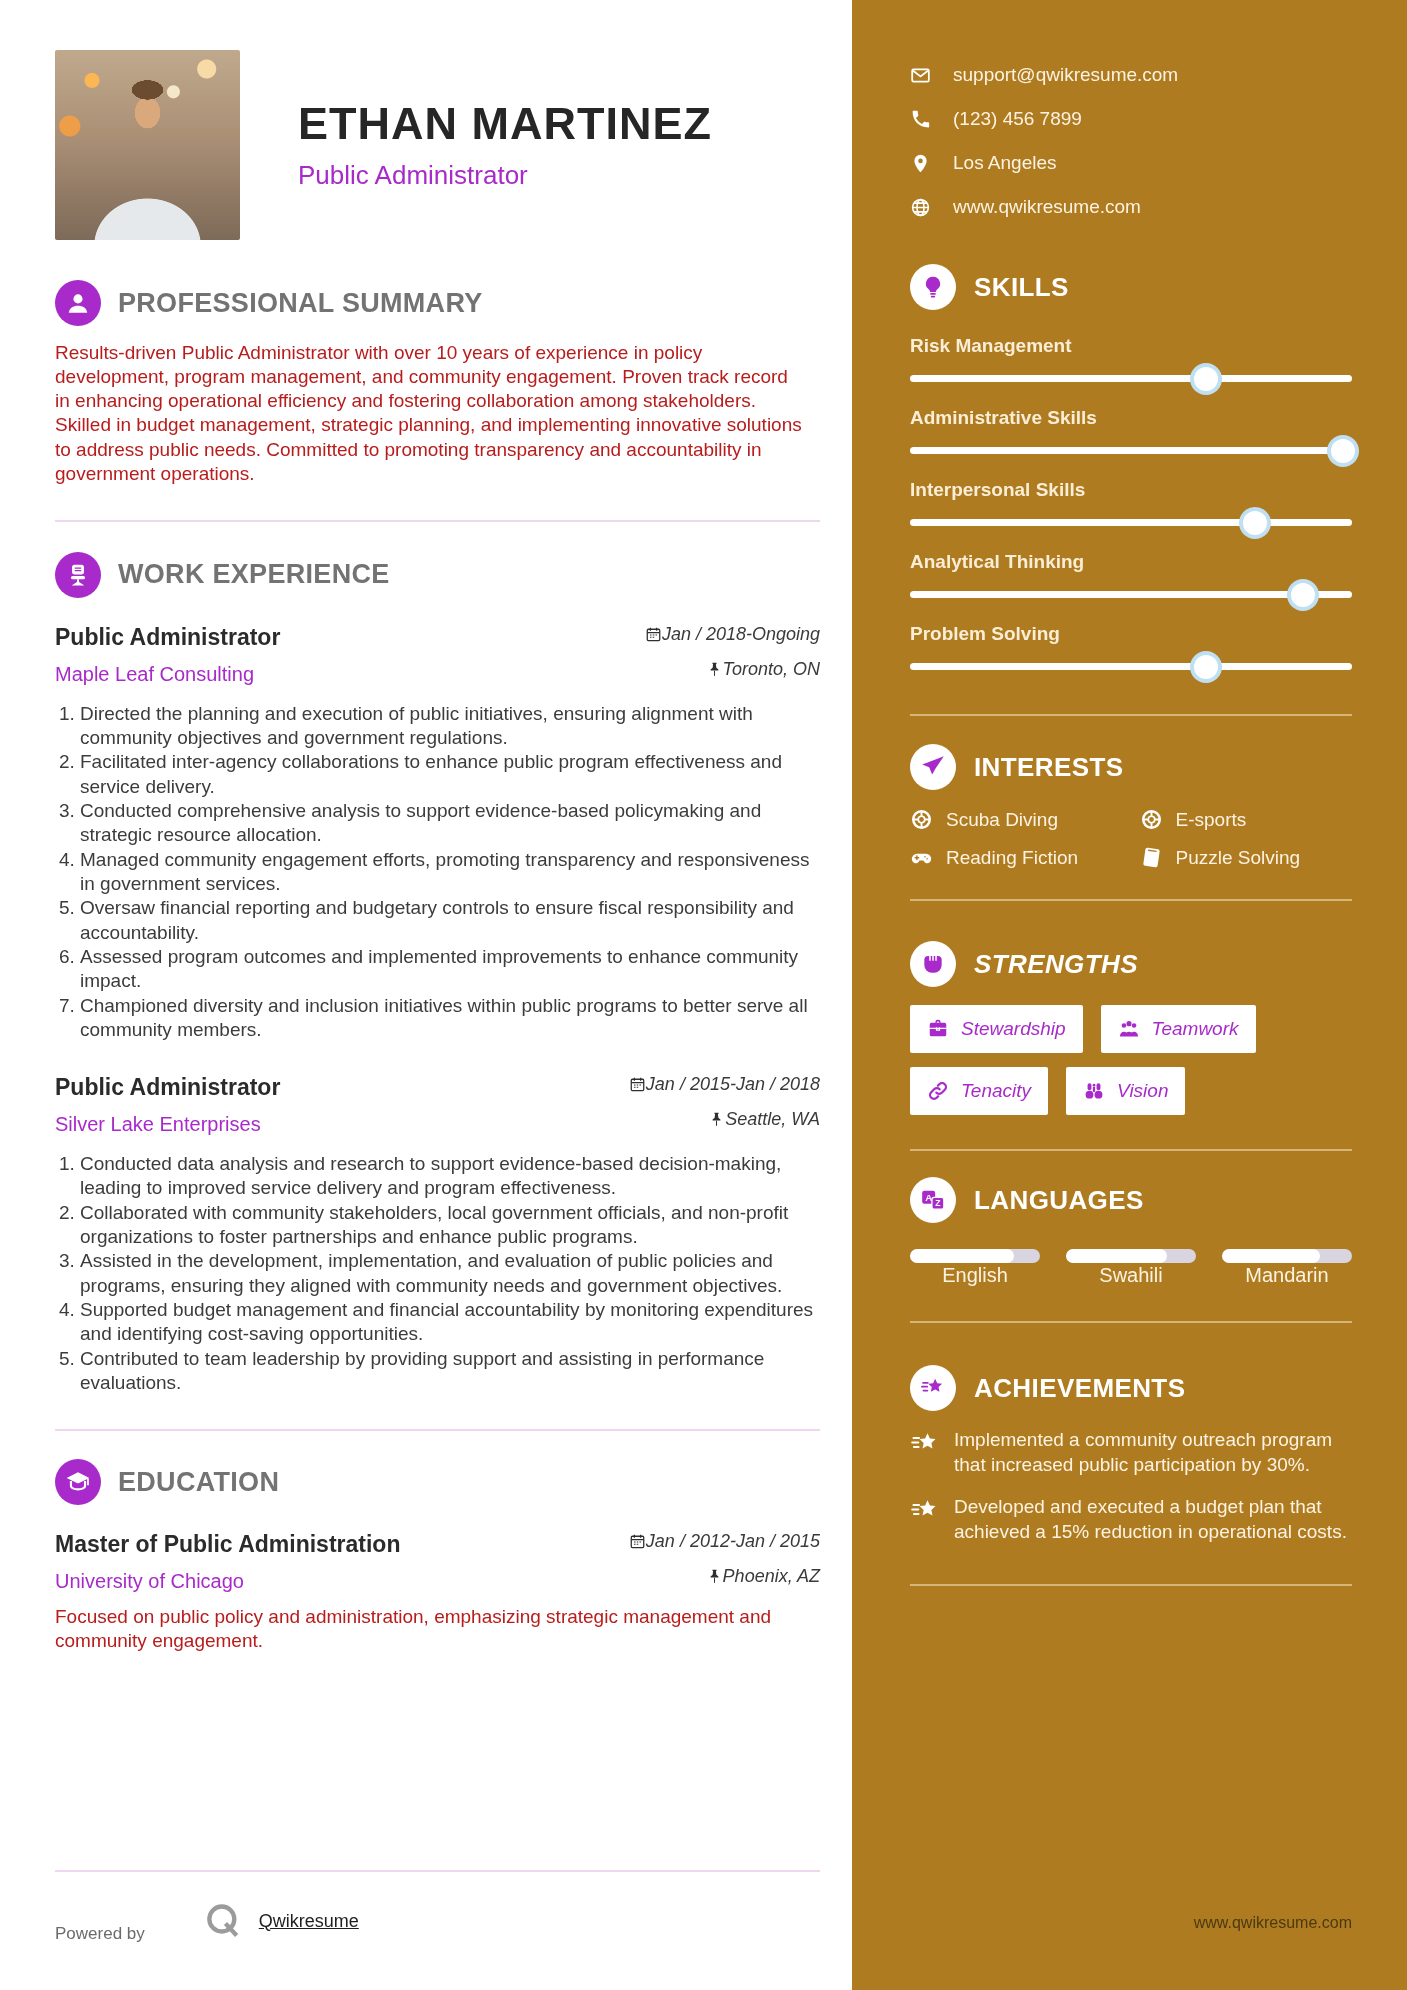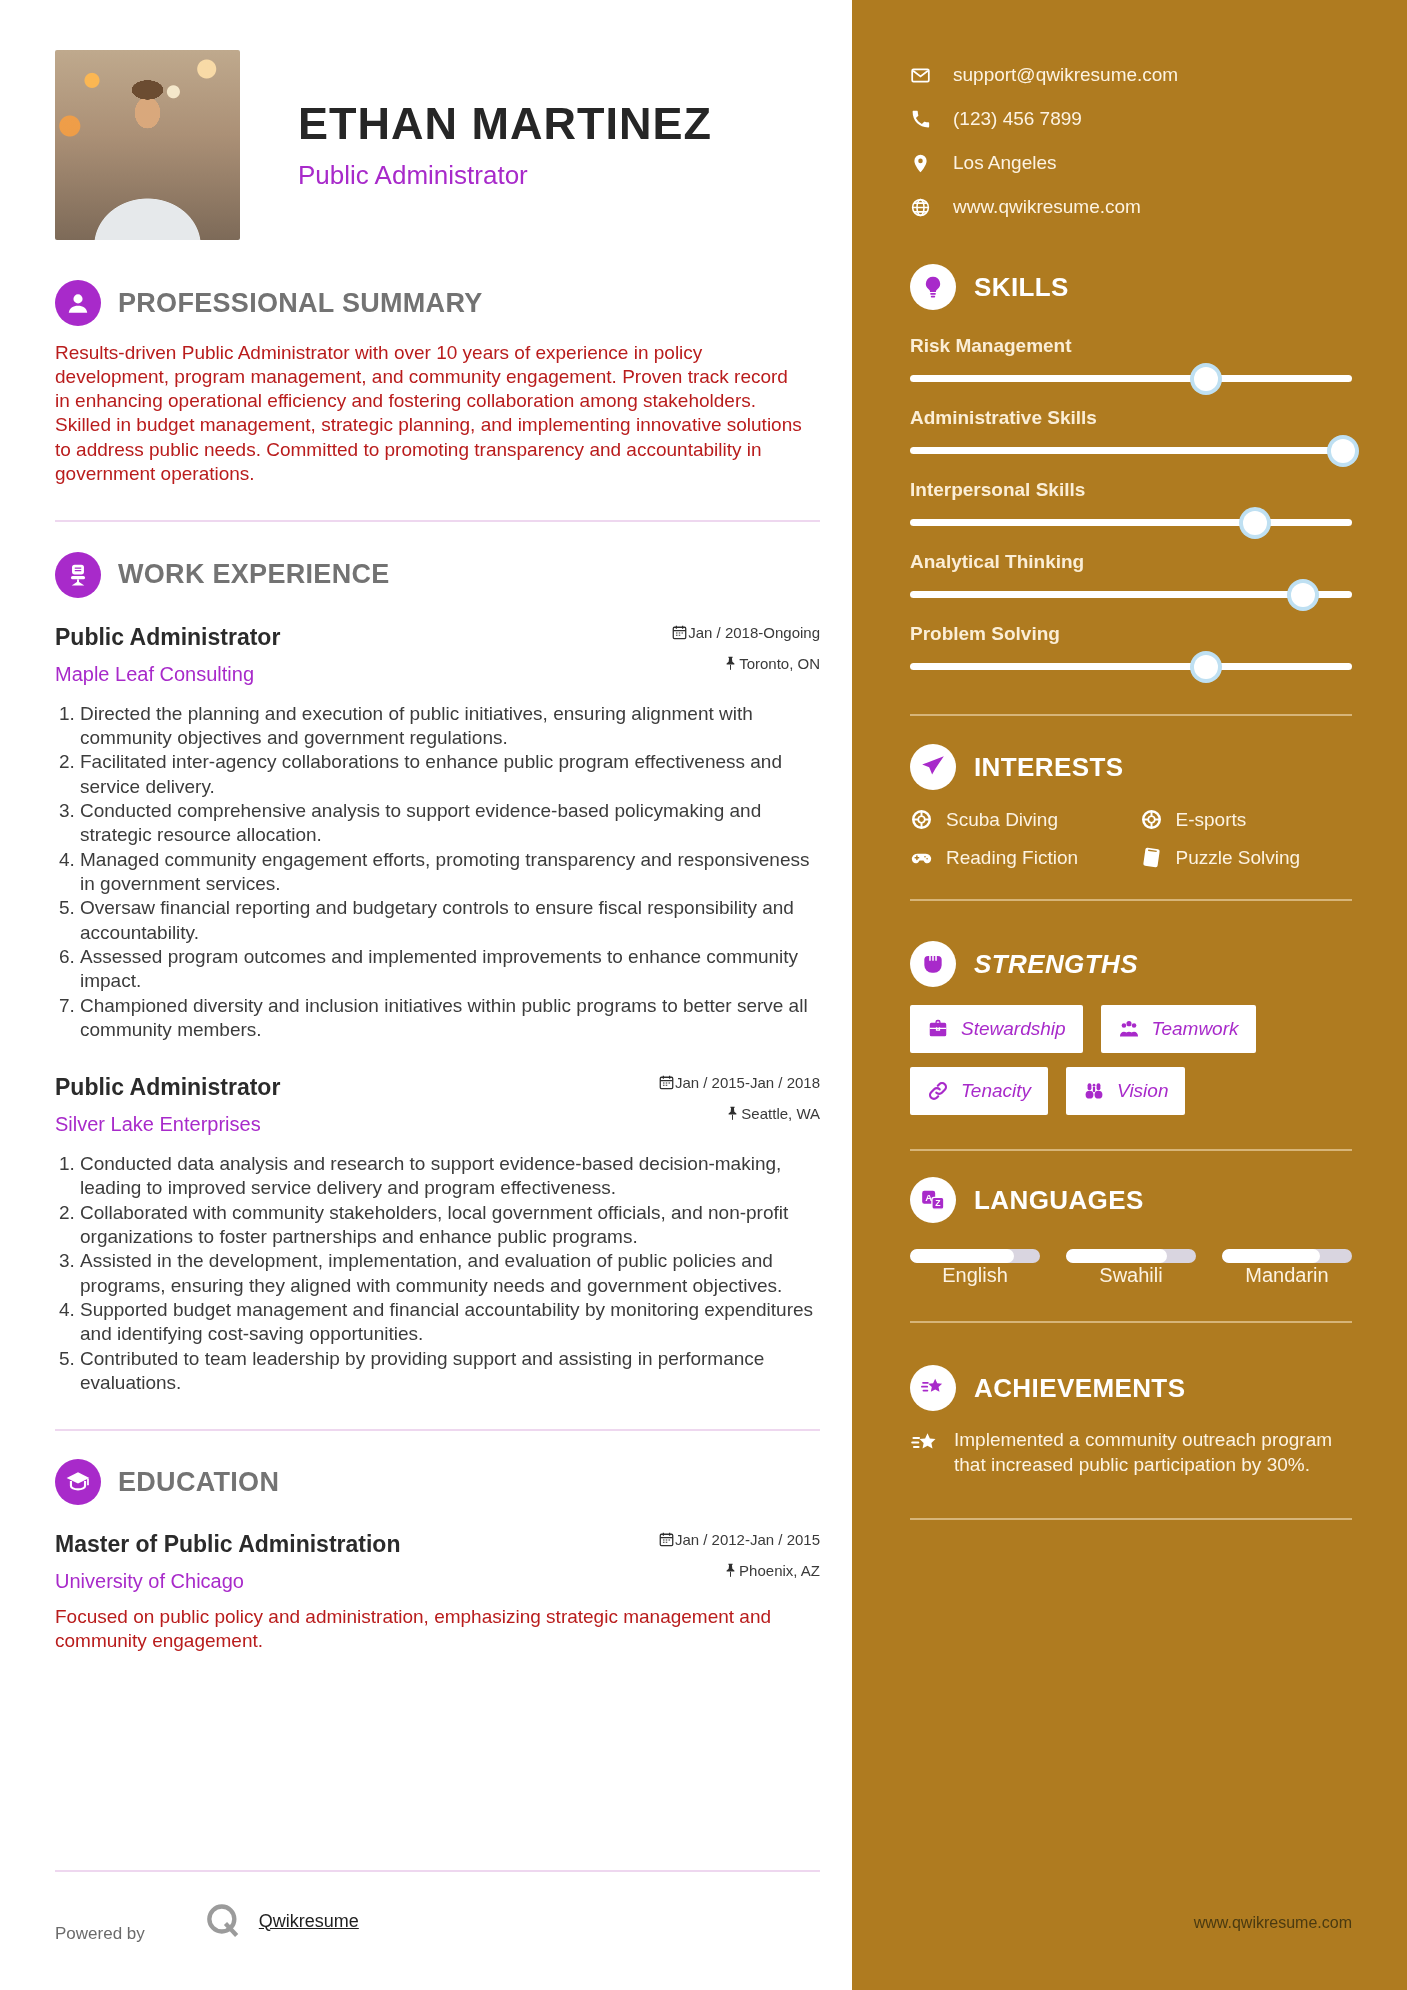--- a/index.html
+++ b/index.html
@@ -35,21 +35,21 @@
 
   .body-text { font-size:19px; line-height:1.27; color:#b91c1c; margin-top:15px; max-width:752px; }
 
   .divider { height:2px; background:#eed7ef; margin-top:34px; }
 
   .job { margin-top:26px; }
   .job-top { display:flex; justify-content:space-between; align-items:flex-start; }
   .job-title { font-size:23px; font-weight:700; color:#2b2b2b; }
   .company { font-size:20px; color:#a82aca; margin-top:12px; }
   .meta { text-align:right; }
-  .meta-row { display:flex; justify-content:flex-end; align-items:center; gap:0; font-size:15px; color:#3a3a3a; }
+  .meta-row { display:flex; justify-content:flex-end; align-items:center; gap:0; font-size:18px; color:#3a3a3a;font-style:italic; }
   .meta-row + .meta-row { margin-top:14px; }
   .micon { width:17px; height:17px; color:#2f2f2f; display:inline-block; }
   .micon svg { width:100%; height:100%; display:block; }
 
   ol.bullets { margin:16px 0 0; padding-left:25px; max-width:760px; }
   ol.bullets li { font-size:19px; line-height:1.28; color:#3c3c3c; }
 
   .footer { margin-top:auto; }
   .footer-row { display:flex; align-items:center; margin-top:26px; }
   .powered { font-size:17px; color:#6b6b6b;margin-top:26px; }
@@ -533,19 +533,28 @@
       <div>
           <div class="ach-item">
           <span class="aicon">
               <svg viewBox="0 0 24 24" fill="currentColor">
                 <path d="M14 3.4l1.9 4.1 4.5.5-3.3 3.1.9 4.4-4-2.2-4 2.2.9-4.4-3.3-3.1 4.5-.5z"></path>
                 <path d="M2.8 7.2h4.4M1.8 10.8h4.8M3.2 14.4h3.6" stroke="currentColor" stroke-width="1.7" stroke-linecap="round"></path>
               </svg>
             </span>
           <span class="ach-text">Implemented a community outreach program that increased public participation by 30%.</span>
         </div>
+          <div class="ach-item">
+          <span class="aicon">
+              <svg viewBox="0 0 24 24" fill="currentColor">
+                <path d="M14 3.4l1.9 4.1 4.5.5-3.3 3.1.9 4.4-4-2.2-4 2.2.9-4.4-3.3-3.1 4.5-.5z"></path>
+                <path d="M2.8 7.2h4.4M1.8 10.8h4.8M3.2 14.4h3.6" stroke="currentColor" stroke-width="1.7" stroke-linecap="round"></path>
+              </svg>
+            </span>
+          <span class="ach-text">Developed and executed a budget plan that achieved a 15% reduction in operational costs.</span>
+        </div>
         </div>
       <div class="side-divider" style="margin-top:40px;"></div>
     </div>
 
     <div class="side-site">www.qwikresume.com</div>
   </div>
 </div>
 
 </body></html>

